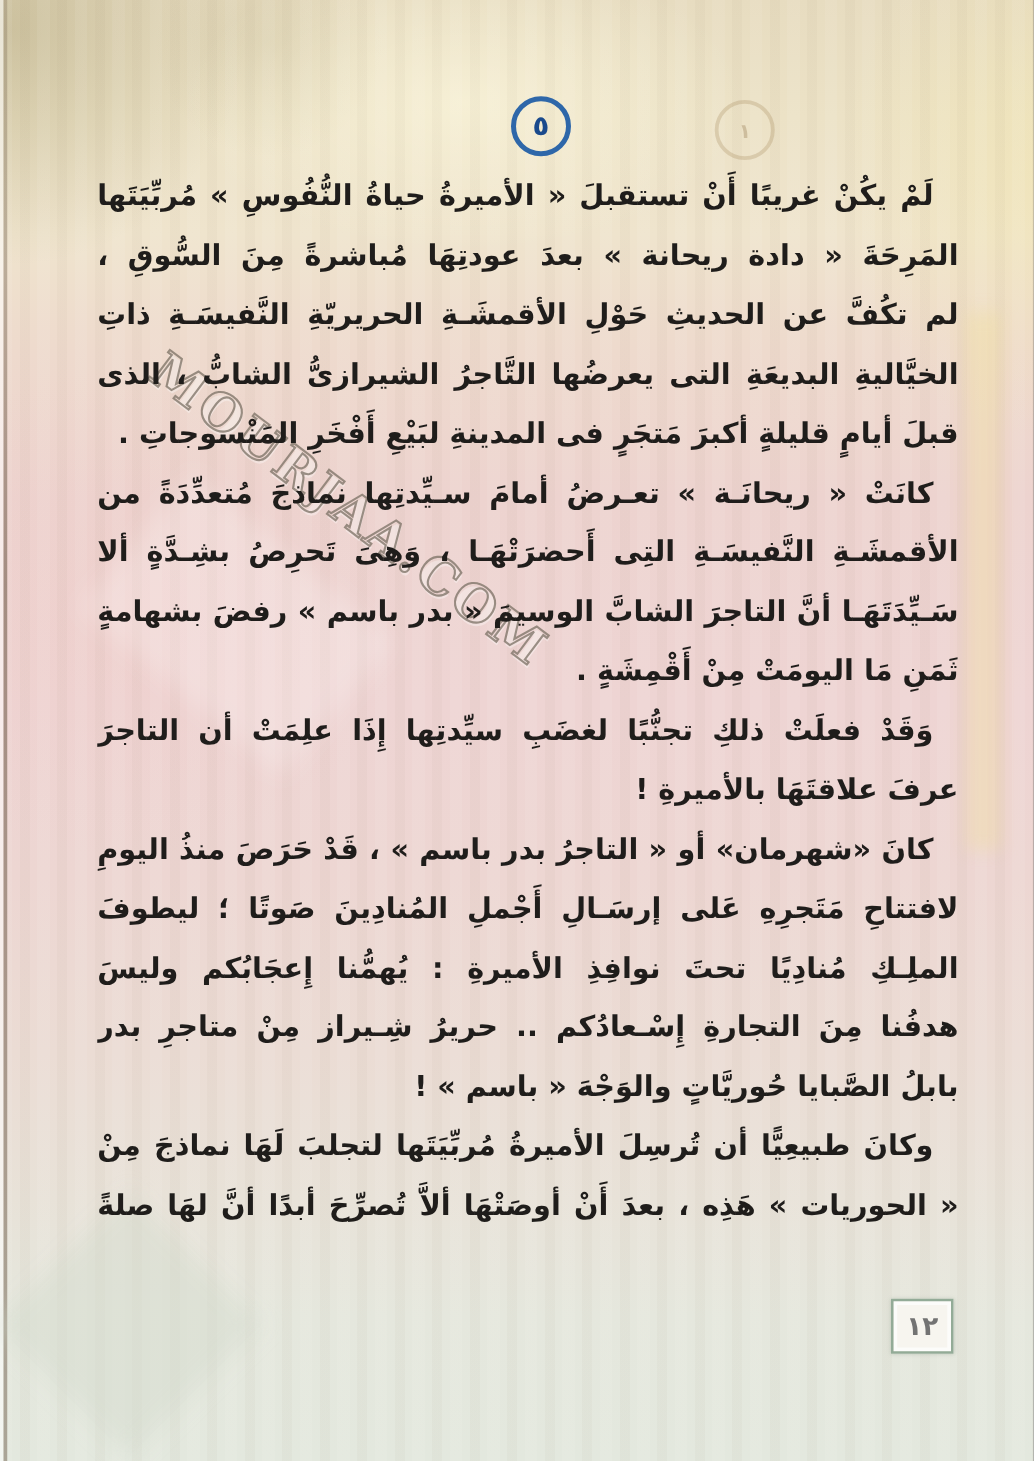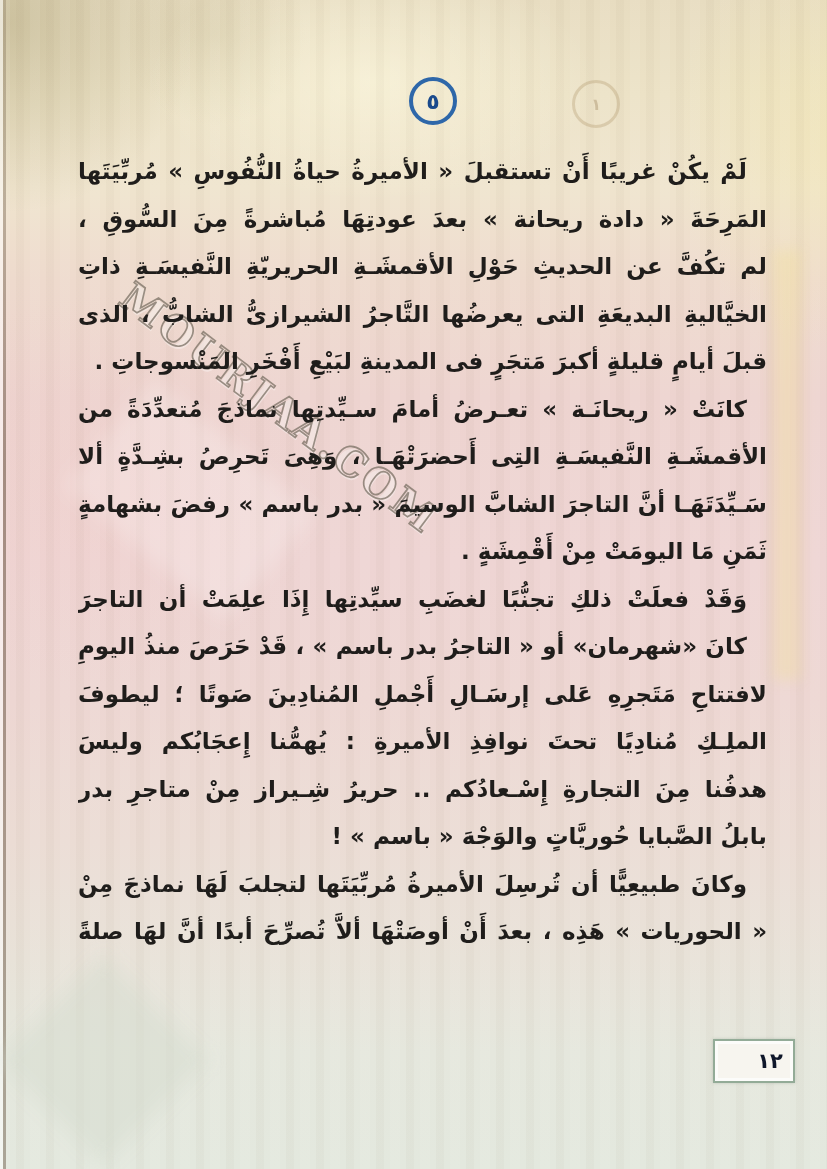--- a/index.html
+++ b/index.html
@@ -52,42 +52,42 @@
     text-align:center;
     transform:rotate(37deg);
     font-family:"DejaVu Serif",serif;
     font-weight:bold;font-size:40px;letter-spacing:3px;
     color:rgba(235,230,220,0.12);
     -webkit-text-stroke:1.7px rgba(118,108,96,0.72);
     text-shadow:2px 2px 0 rgba(255,255,255,0.35);
     pointer-events:none;
   }
   .text-block{
-    position:absolute;right:60px;left:78px;top:148px;
+    position:absolute;right:60px;left:78px;top:134px;
     direction:rtl;
     color:#1f1d1b;
     font-weight:bold;font-size:23px;
   }
   .line{
     height:47.5px;line-height:47.5px;
     overflow:hidden;
     text-align:justify;
     -moz-text-align-last:justify;
     text-align-last:justify;
     white-space:normal;
   }
   .line.indent{padding-right:20px;}
   .line.last{text-align:center;text-align-last:right;-moz-text-align-last:right;}
   .page-number-box{
     position:absolute;left:713px;top:1039px;width:46px;height:40px;
     background:#f7f5ef;
     border:2px solid #93ab97;
     box-shadow:inset 0 0 0 3px rgba(255,255,255,0.65), 0 0 3px rgba(120,140,120,0.35);
     display:flex;align-items:center;justify-content:center;
-    color:#0f172a;font-size:21px;font-weight:bold;padding-left:32px;
+    color:#737373;font-size:21px;font-weight:bold;
   }
 </style>
 </head>
 <body>
 
 <div class="page">
   <div class="edge-sliver"></div>
   <div class="edge-line"></div>
   <div class="right-band"></div>
   <div class="bleed-blob blob-b"></div>
@@ -107,20 +107,21 @@
       <div class="line indent">لَمْ يكُنْ غريبًا أَنْ تستقبلَ « الأميرةُ حياةُ النُّفُوسِ » مُربِّيَتَها</div>
       <div class="line">المَرِحَةَ « دادة ريحانة » بعدَ عودتِهَا مُباشرةً مِنَ السُّوقِ ، فمدينةُ بابلَ</div>
       <div class="line">لم تكُفَّ عن الحديثِ حَوْلِ الأقمشَـةِ الحريريّةِ النَّفيسَـةِ ذاتِ الرُّسومِ</div>
       <div class="line">الخيَّاليةِ البديعَةِ التى يعرضُها التَّاجرُ الشيرازىُّ الشابُّ ، الذى افتتحَ</div>
       <div class="line last">قبلَ أيامٍ قليلةٍ أكبرَ مَتجَرٍ فى المدينةِ لبَيْعِ أَفْخَرِ المَنْسوجاتِ .</div>
       <div class="line indent">كانَتْ « ريحانَـة » تعـرضُ أمامَ سـيِّدتِها نماذجَ مُتعدِّدَةً من أجملِ</div>
       <div class="line">الأقمشَـةِ النَّفيسَـةِ التِى أَحضرَتْهَـا ، وَهِىَ تَحرِصُ بشِـدَّةٍ ألا تُخْبِرَ</div>
       <div class="line">سَـيِّدَتَهَـا أنَّ التاجرَ الشابَّ الوسيمَ « بدر باسم » رفضَ بشهامةٍ أَخْذَ</div>
       <div class="line last">ثَمَنِ مَا اليومَتْ مِنْ أَقْمِشَةٍ .</div>
       <div class="line indent">وَقَدْ فعلَتْ ذلكِ تجنُّبًا لغضَبِ سيِّدتِها إِذَا علِمَتْ أن التاجرَ الشابَّ قَدْ</div>
+      <div class="line last">عرفَ علاقتَهَا بالأميرةِ !</div>
       <div class="line indent">كانَ «شهرمان» أو « التاجرُ بدر باسم » ، قَدْ حَرَصَ منذُ اليومِ الأَوَّلِ</div>
       <div class="line">لافتتاحِ مَتَجرِهِ عَلى إرسَـالِ أَجْملِ المُنادِينَ صَوتًا ؛ ليطوفَ حَوْلَ قَصْرِ</div>
       <div class="line">الملِـكِ مُنادِيًا تحتَ نوافِذِ الأميرةِ : يُهمُّنا إِعجَابُكم وليسَ دنانيرُكم ..</div>
       <div class="line">هدفُنا مِنَ التجارةِ إِسْـعادُكم .. حريرُ شِـيراز مِنْ متاجرِ بدر باسم ..</div>
       <div class="line last">بابلُ الصَّبايا حُوريَّاتٍ والوَجْهَ « باسم » !</div>
       <div class="line indent">وكانَ طبيعِيًّا أن تُرسِلَ الأميرةُ مُربِّيَتَها لتجلبَ لَهَا نماذجَ مِنْ أقمشَةِ</div>
       <div class="line">« الحوريات » هَذِه ، بعدَ أَنْ أوصَتْهَا ألاَّ تُصرِّحَ أبدًا أنَّ لهَا صلةً بالقصرِ</div>
     </div>
 
   <div class="page-number-box">

